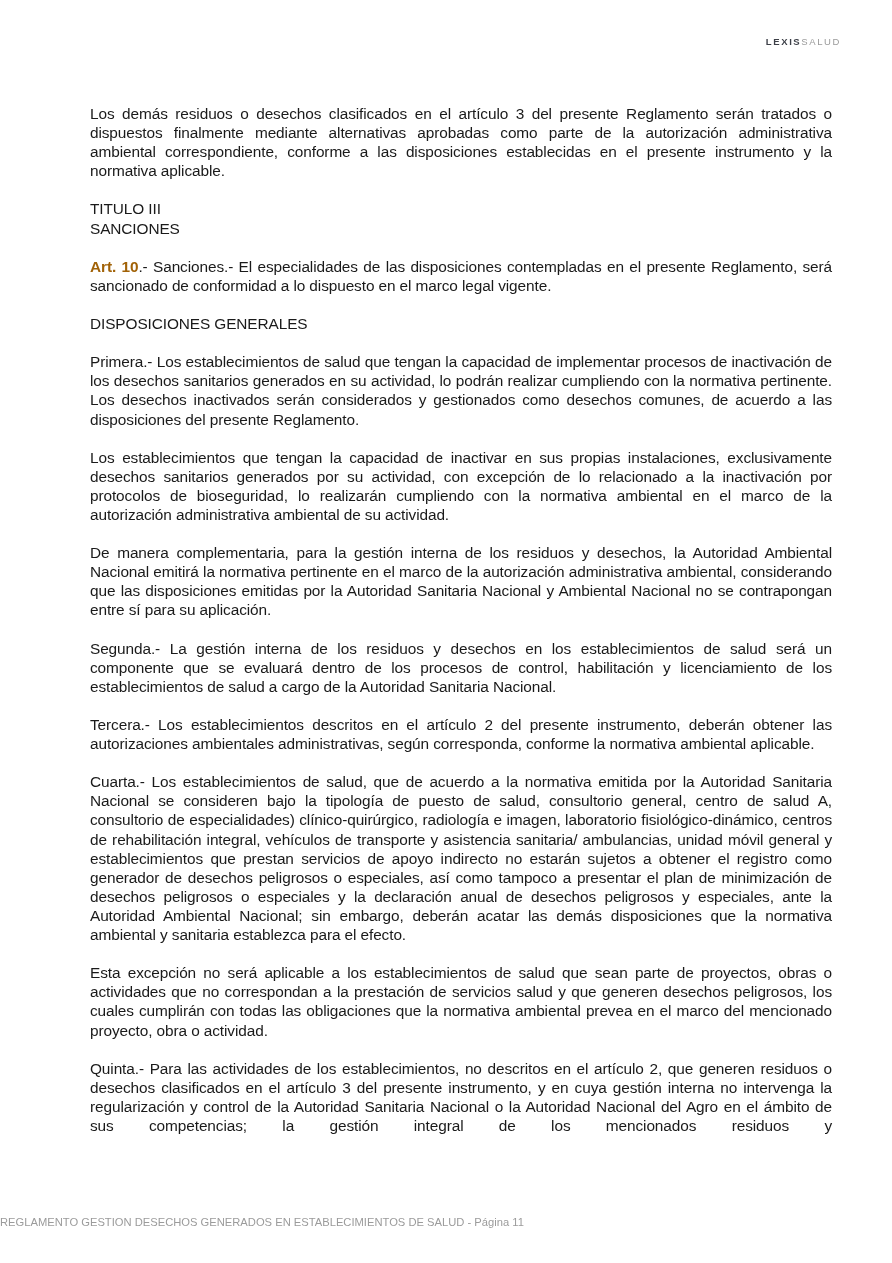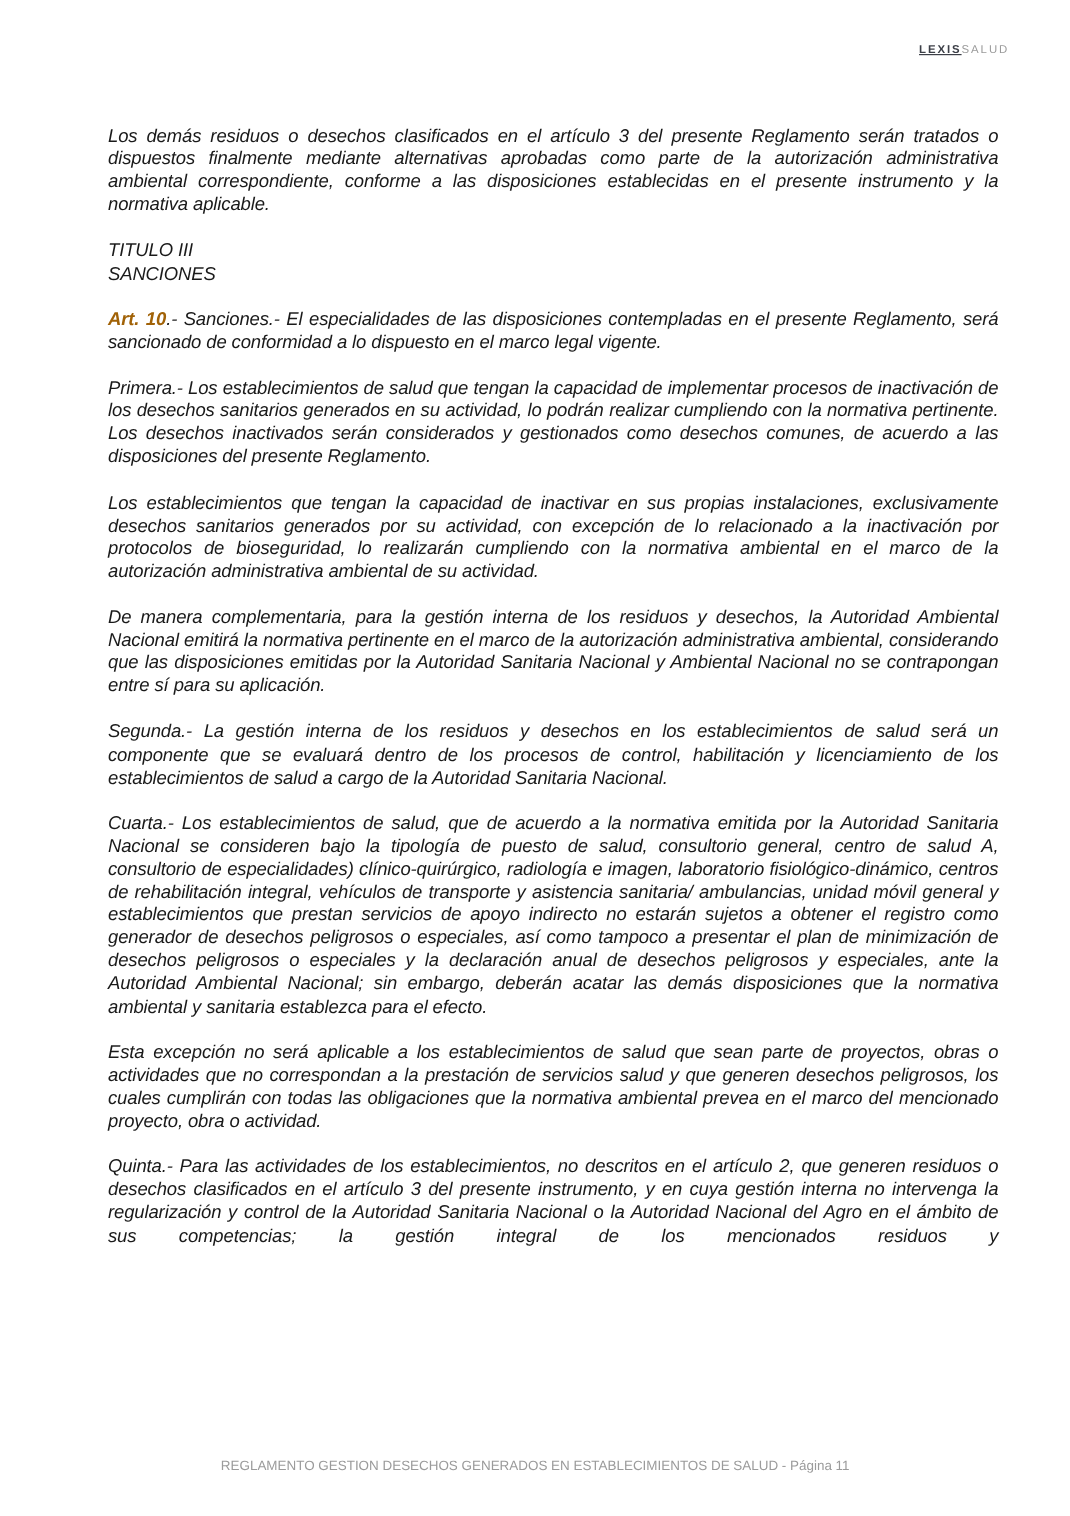--- a/index.html
+++ b/index.html
@@ -19,50 +19,47 @@
     position: absolute;
     top: 36px;
     right: 51px;
     font-size: 9.5px;
     letter-spacing: 1.6px;
     color: #9a9a9a;
   }
   .brand .b1 {
     font-weight: bold;
     color: #3c3f47;
-    text-decoration: underline;
   }
   .content {
     position: absolute;
     left: 90px;
     top: 104px;
     width: 742px;
     font-size: 15.4px;
     line-height: 19.1px;
     letter-spacing: -0.1px;
   }
   .content p {
     margin: 0 0 19.1px 0;
     text-align: justify;
     text-align-last: left;
-    font-style: italic;
   }
   .content .heading {
     text-align: left;
   }
   .art-label {
     color: #a16207;
     font-weight: bold;
   }
   .footer {
     position: absolute;
     left: 0;
     width: 892px;
     top: 1215px;
-    text-align: center;
     font-size: 11.2px;
     line-height: 14px;
     color: #9b9b9b;
   }
 </style>
 </head>
 <body>
 
 <div class="brand">
   <span class="b1">LEXIS</span><span class="b2">SALUD</span>
@@ -71,25 +68,27 @@
 <div class="content">
   <p>Los demás residuos o desechos clasificados en el artículo 3 del presente Reglamento serán tratados o dispuestos finalmente mediante alternativas aprobadas como parte de la autorización administrativa ambiental correspondiente, conforme a las disposiciones establecidas en el presente instrumento y la normativa aplicable.</p>
 
   <p class="heading">
     <span>TITULO III</span><br>
     <span>SANCIONES</span>
   </p>
 
   <p><span class="art-label">Art. 10</span><span>.- Sanciones.- El especialidades de las disposiciones contempladas en el presente Reglamento, será sancionado de conformidad a lo dispuesto en el marco legal vigente.</span></p>
 
+  <p class="heading">DISPOSICIONES GENERALES</p>
 
   <p>Primera.- Los establecimientos de salud que tengan la capacidad de implementar procesos de inactivación de los desechos sanitarios generados en su actividad, lo podrán realizar cumpliendo con la normativa pertinente. Los desechos inactivados serán considerados y gestionados como desechos comunes, de acuerdo a las disposiciones del presente Reglamento.</p>
   <p>Los establecimientos que tengan la capacidad de inactivar en sus propias instalaciones, exclusivamente desechos sanitarios generados por su actividad, con excepción de lo relacionado a la inactivación por protocolos de bioseguridad, lo realizarán cumpliendo con la normativa ambiental en el marco de la autorización administrativa ambiental de su actividad.</p>
   <p>De manera complementaria, para la gestión interna de los residuos y desechos, la Autoridad Ambiental Nacional emitirá la normativa pertinente en el marco de la autorización administrativa ambiental, considerando que las disposiciones emitidas por la Autoridad Sanitaria Nacional y Ambiental Nacional no se contrapongan entre sí para su aplicación.</p>
   <p>Segunda.- La gestión interna de los residuos y desechos en los establecimientos de salud será un componente que se evaluará dentro de los procesos de control, habilitación y licenciamiento de los establecimientos de salud a cargo de la Autoridad Sanitaria Nacional.</p>
+  <p>Tercera.- Los establecimientos descritos en el artículo 2 del presente instrumento, deberán obtener las autorizaciones ambientales administrativas, según corresponda, conforme la normativa ambiental aplicable.</p>
   <p>Cuarta.- Los establecimientos de salud, que de acuerdo a la normativa emitida por la Autoridad Sanitaria Nacional se consideren bajo la tipología de puesto de salud, consultorio general, centro de salud A, consultorio de especialidades) clínico-quirúrgico, radiología e imagen, laboratorio fisiológico-dinámico, centros de rehabilitación integral, vehículos de transporte y asistencia sanitaria/ ambulancias, unidad móvil general y establecimientos que prestan servicios de apoyo indirecto no estarán sujetos a obtener el registro como generador de desechos peligrosos o especiales, así como tampoco a presentar el plan de minimización de desechos peligrosos o especiales y la declaración anual de desechos peligrosos y especiales, ante la Autoridad Ambiental Nacional; sin embargo, deberán acatar las demás disposiciones que la normativa ambiental y sanitaria establezca para el efecto.</p>
   <p>Esta excepción no será aplicable a los establecimientos de salud que sean parte de proyectos, obras o actividades que no correspondan a la prestación de servicios salud y que generen desechos peligrosos, los cuales cumplirán con todas las obligaciones que la normativa ambiental prevea en el marco del mencionado proyecto, obra o actividad.</p>
   <p style="text-align-last: justify;">Quinta.- Para las actividades de los establecimientos, no descritos en el artículo 2, que generen residuos o desechos clasificados en el artículo 3 del presente instrumento, y en cuya gestión interna no intervenga la regularización y control de la Autoridad Sanitaria Nacional o la Autoridad Nacional del Agro en el ámbito de sus competencias; la gestión integral de los mencionados residuos y</p>
 </div>
 
 <div class="footer">
   <div>REGLAMENTO GESTION DESECHOS GENERADOS EN ESTABLECIMIENTOS DE SALUD - Página 11</div>
 </div>
 
 </body></html>

